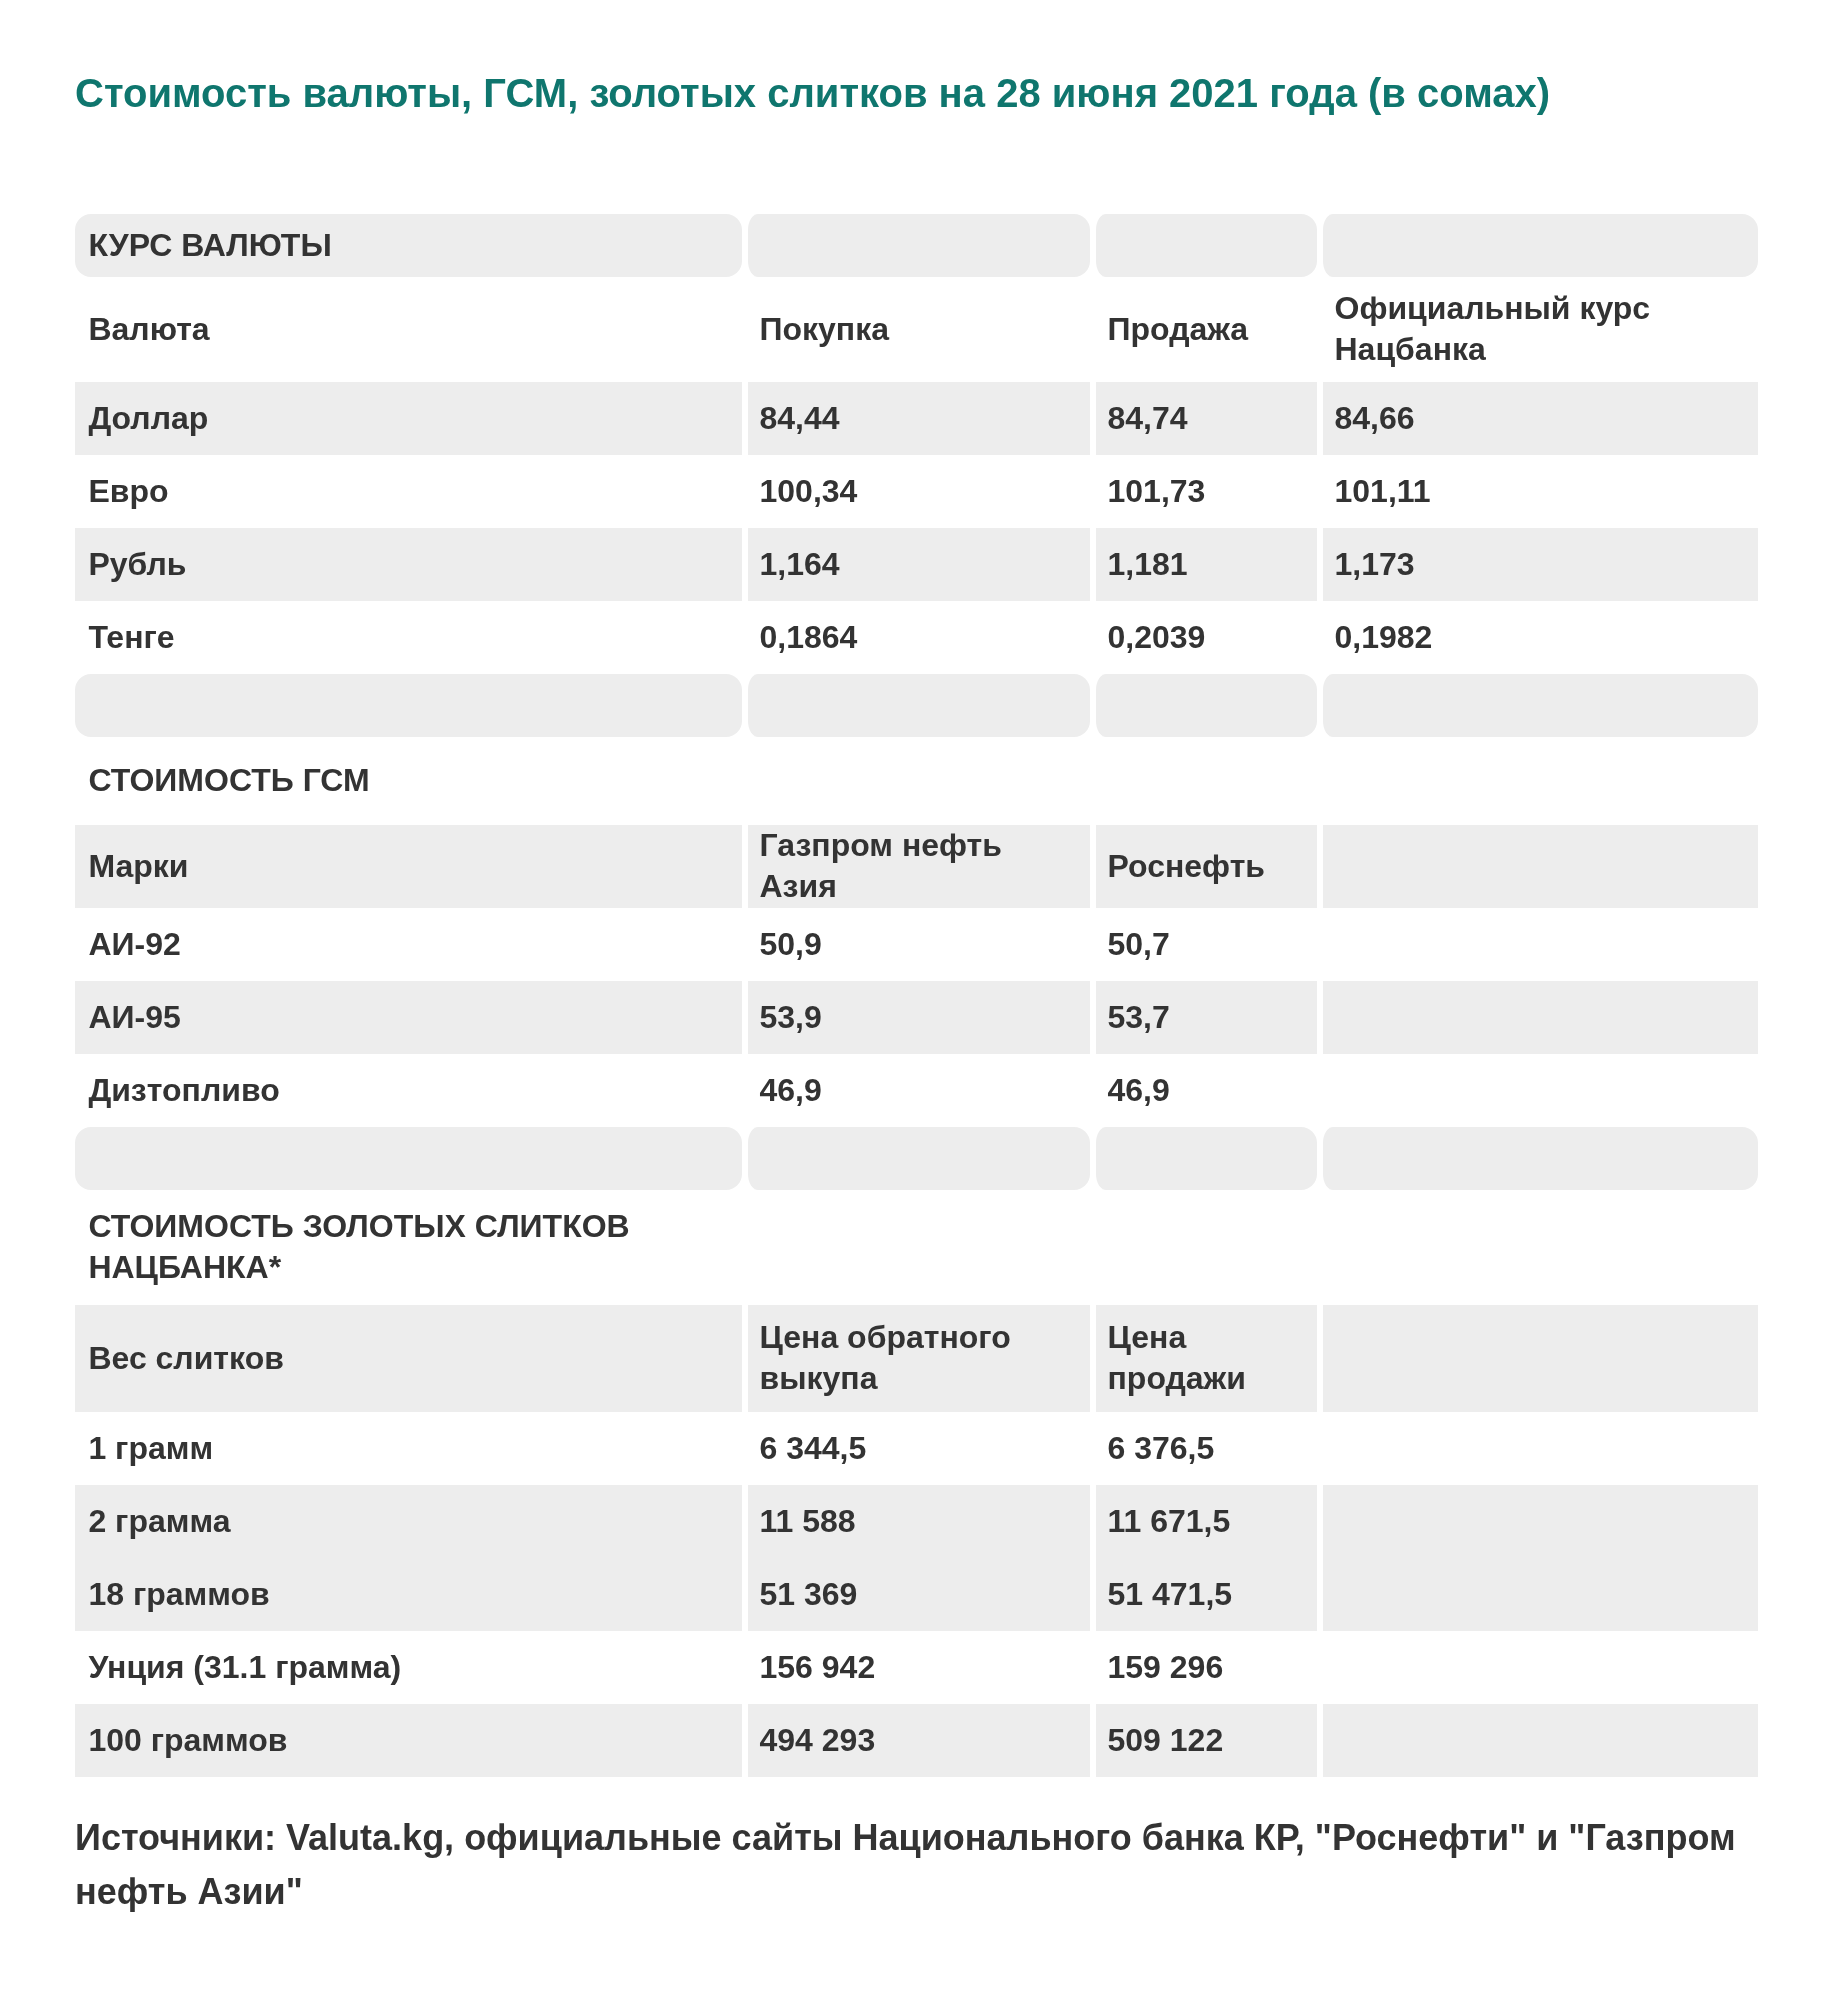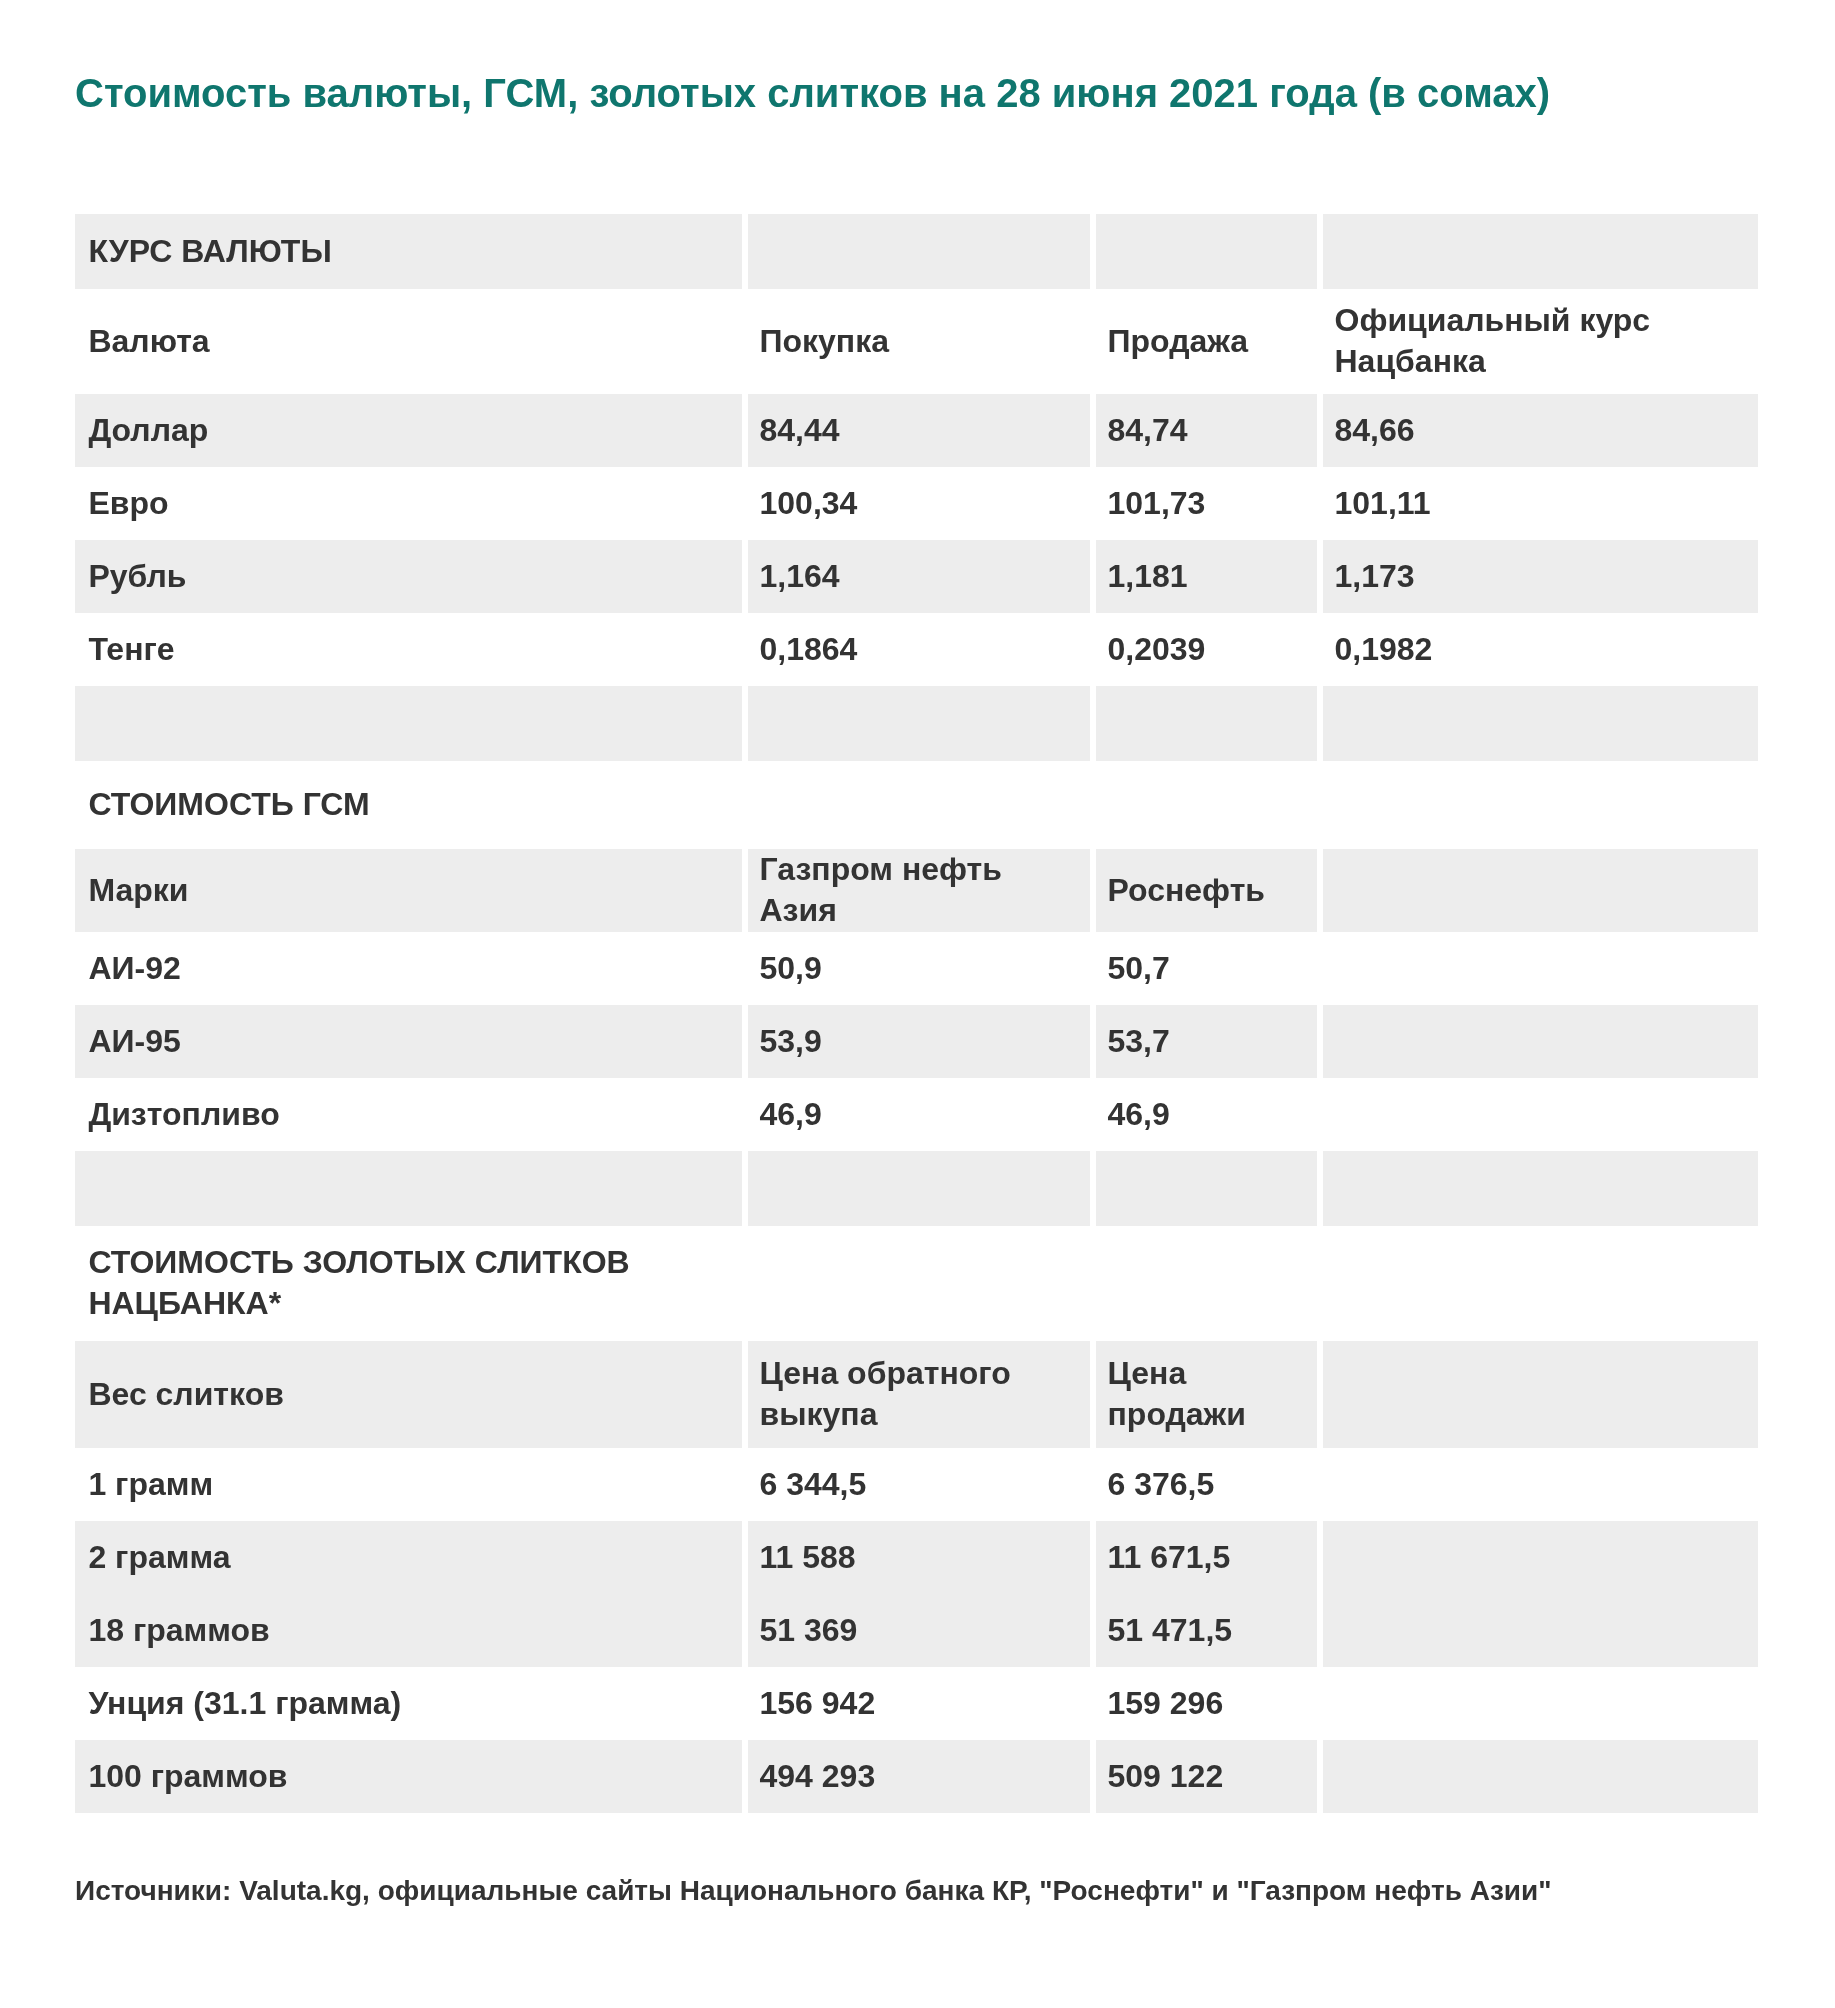--- a/index.html
+++ b/index.html
@@ -39,30 +39,30 @@
     vertical-align: middle;
     color: #333333;
     background: #ffffff;
     overflow: hidden;
   }
   table.rates td + td {
     border-left: 6.7px solid #ffffff;
     padding-left: 11.5px;
   }
   tr.g td { background: #ededed; }
-  tr.h66  td { height: 75px; }
+  tr.h66  td { height: 63px; border-radius: 16px; }
   tr.h68  td { height: 73px; }
   tr.h76  td { height: 88px; }
   tr.h110 td { height: 105px; }
   tr.h112 td { height: 107px; }
   tr.h120 td { height: 115px; }
   .source-note {
-    font-size: 28px;
+    font-size: 36px;
     line-height: 1.5;
-    margin-top: 57px;
+    margin-top: 34px;
     max-width: 1682px;
     color: #333333;
   }
 </style>
 </head>
 <body>
 
 <div class="page">
 
   <h1 class="page-title">Стоимость валюты, ГСМ, золотых слитков на 28 июня 2021 года (в сомах)</h1>

